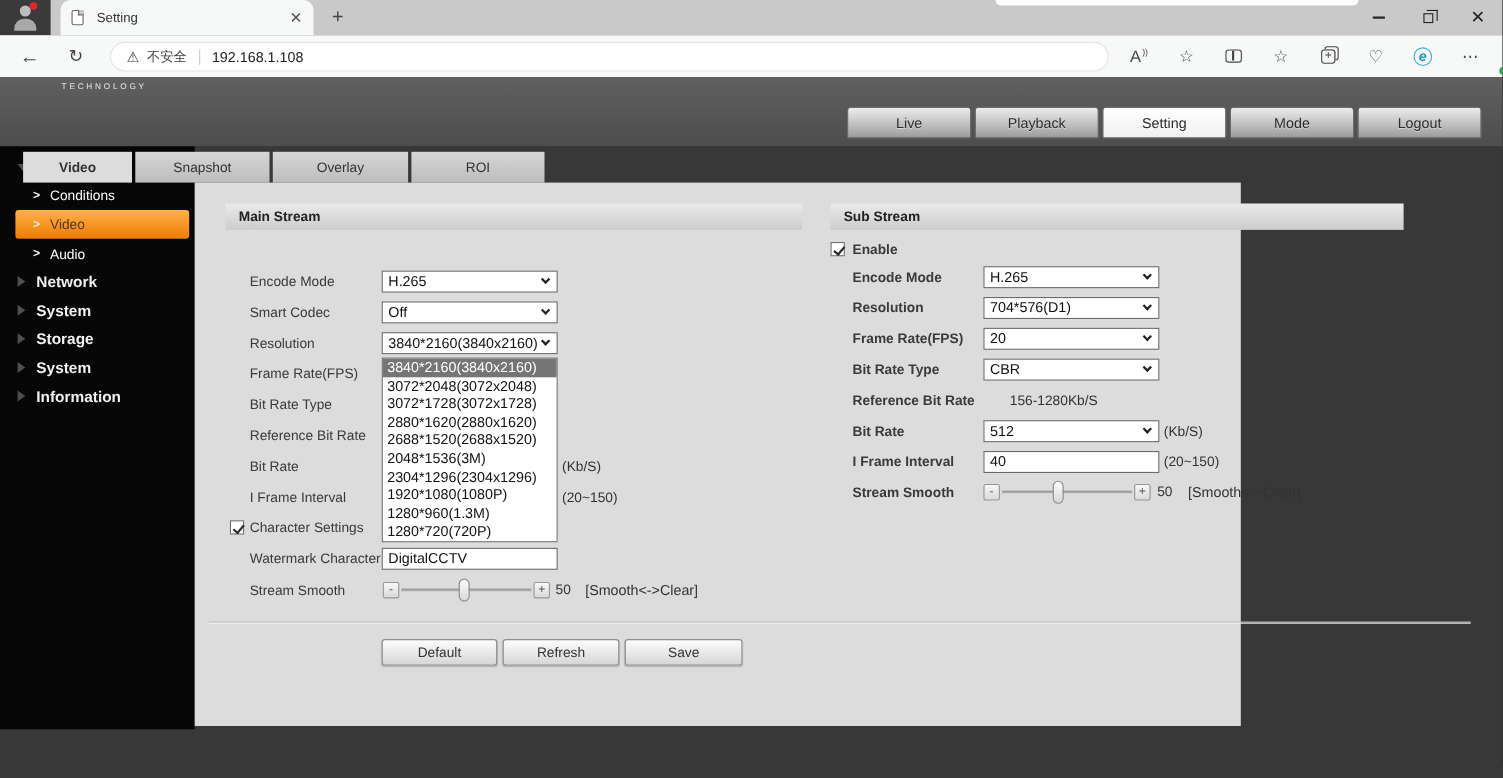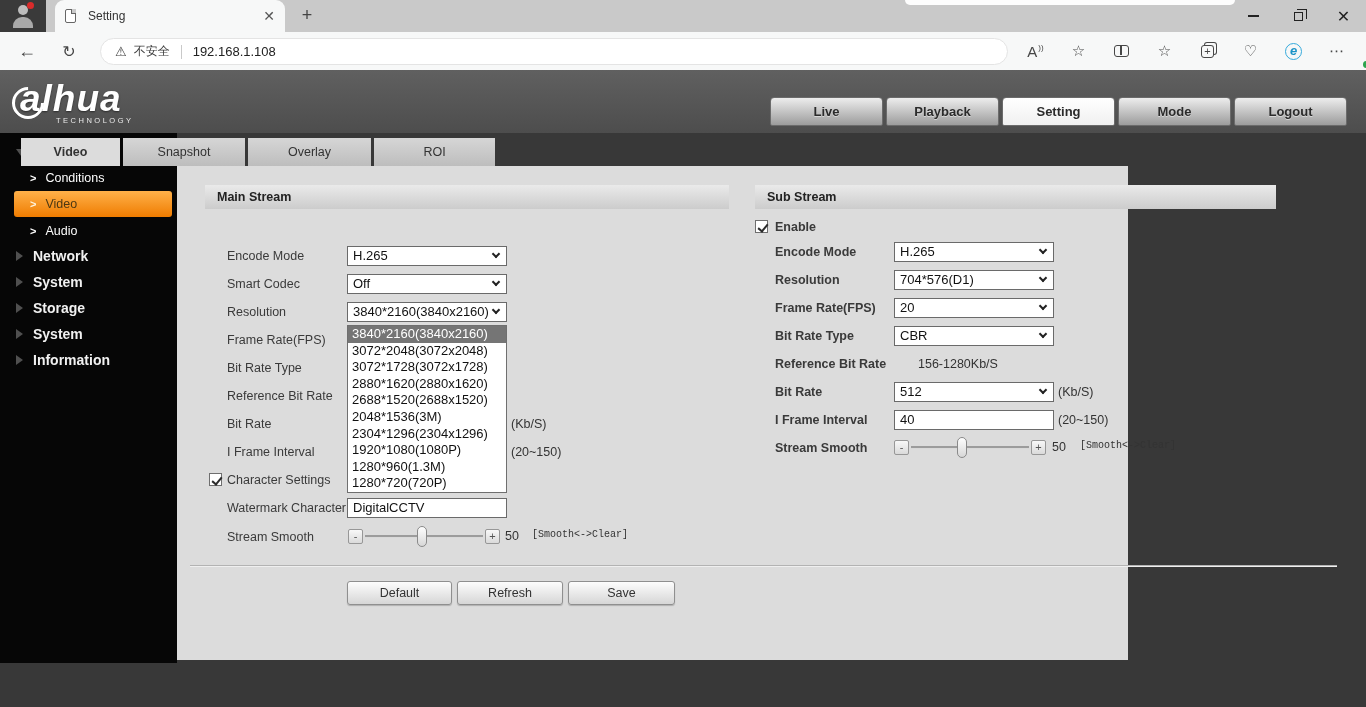--- a/index.html
+++ b/index.html
@@ -47,21 +47,21 @@
   .ie-ring { width:17px; height:17px; border:1.5px solid #35aadc; border-radius:50%; color:#1b93c7; font-weight:bold; font-style:italic; font-size:13px; line-height:13px; text-align:center; }
 
   
   .site-header { position:absolute; left:0; top:70px; width:1366px; height:63px; background:linear-gradient(#606060,#4d4d4d); }
   .logo { position:absolute; left:14px; top:8px; color:#fff; }
   .logo-text { font-size:37px; font-weight:bold; font-style:italic; letter-spacing:1px; text-shadow:0 1px 2px rgba(0,0,0,.5); }
   .logo-a { position:relative; display:inline-block; padding-left:6px; }
   .logo-a::before { content:""; position:absolute; left:-2px; top:9px; width:26px; height:26px; border:3px solid #fff; border-right-color:transparent; border-radius:50%; transform:rotate(-45deg); }
   .logo-sub { font-size:7.5px; letter-spacing:2.5px; color:#e9e9e9; margin:-4px 0 0 42px; }
   .top-nav { position:absolute; right:19px; bottom:7px; display:flex; gap:3px; }
-  .nav-btn { width:113px; height:29px; border:1px solid #6b6b6b; border-radius:4px 4px 2px 2px; background:linear-gradient(#ededed,#9c9c9c); font-size:13px; font-weight:bold; color:#2b2b2b; text-align:center; line-height:27px; text-shadow:0 1px 0 rgba(255,255,255,.45); }
+  .nav-btn { width:113px; height:29px; border:1px solid #6b6b6b; border-radius:4px 4px 2px 2px; background:linear-gradient(#ededed,#9c9c9c); font-size:13px; font-weight:normal; color:#2b2b2b; text-align:center; line-height:27px; text-shadow:0 1px 0 rgba(255,255,255,.45); }
   .nav-btn.active { background:linear-gradient(#ffffff,#f0f0f0); }
 
   
   .app-body { position:absolute; left:0; top:133px; width:1366px; height:574px; background:var(--page-bg,#383838); }
   .sidebar { position:absolute; left:0; top:0; width:177px; height:530px; background:var(--sidebar-bg,#060606); }
   .side-group { display:flex; align-items:center; height:18px; margin-top:8px; padding-left:16px; font-size:14px; font-weight:bold; color:#f1f1f1; }
   .side-group.camera { margin-top:10px; }
   .side-group-label.dim { color:#969696; font-size:13px; }
   .tri { width:0; height:0; border-style:solid; margin-right:10px; }
   .tri-down { border-width:7px 5px 0 5px; border-color:#4f4f4f transparent transparent transparent; }
@@ -99,21 +99,21 @@
   .checkbox[data-checked="true"]::after { content:""; position:absolute; left:3.5px; top:0.5px; width:4px; height:8px; border-right:2px solid #2b2b2b; border-bottom:2px solid #2b2b2b; transform:rotate(40deg); }
 
   .dropdown { position:absolute; left:170px; top:159px; width:160px; background:#fff; border:1px solid #6f6f6f; z-index:10; }
   .dd-item { height:16.6px; line-height:16.6px; padding-left:4px; font-size:13px; color:#111; white-space:nowrap; }
   .dd-item.selected { background:#757575; color:#fff; }
 
   .sl-btn { position:absolute; width:15px; height:15px; border:1px solid #979797; border-radius:2px; background:linear-gradient(#f8f8f8,#dadada); font-size:11px; line-height:12px; text-align:center; color:#555; }
   .sl-track { position:absolute; height:3px; width:118px; background:#9c9c9c; border-bottom:1px solid #d9d9d9; }
   .sl-thumb { position:absolute; width:10px; height:21px; top:-9px; background:linear-gradient(#fefefe,#d7d7d7); border:1px solid #8a8a8a; border-radius:5px; }
   .sl-val { position:absolute; font-size:12.5px; color:#333; }
-  .sl-hint { position:absolute; font-size:10px; color:#333; white-space:nowrap;font-family:Liberation Mono, monospace; }
+  .sl-hint { position:absolute; font-size:13px; color:#333; white-space:nowrap; }
 
   .hr-divider { position:absolute; left:13px; top:399px; width:1147px; border-top:1px solid #b3b3b3; border-bottom:1px solid #efefef; }
   .btn { position:absolute; top:415px; height:24px; border:1px solid #8f8f8f; border-radius:3px; background:linear-gradient(#fdfdfd,#d6d6d6); font-size:12.5px; color:#333; text-align:center; line-height:22px; box-shadow:0 1px 1px rgba(0,0,0,.2); }
 </style>
 </head>
 <body>
 
 <div class="screen">
 
   <div class="tabstrip">
@@ -162,21 +162,20 @@
       <span class="tb-icon heart-wrap">♡<span class="heart-dot"></span></span>
       <span class="tb-icon">
           <span class="ie-ring">e</span>
         </span>
       <span class="tb-icon">⋯</span>
     </div>
   </div>
 
   <div class="site-header">
     <div class="logo">
-      <div class="logo-text"><span class="logo-a">alhua</span></div>
       <div class="logo-sub">TECHNOLOGY</div>
     </div>
     <div class="top-nav">
         <div class="nav-btn">Live</div>
         <div class="nav-btn">Playback</div>
         <div class="nav-btn active">Setting</div>
         <div class="nav-btn">Mode</div>
         <div class="nav-btn">Logout</div>
       </div>
   </div>

